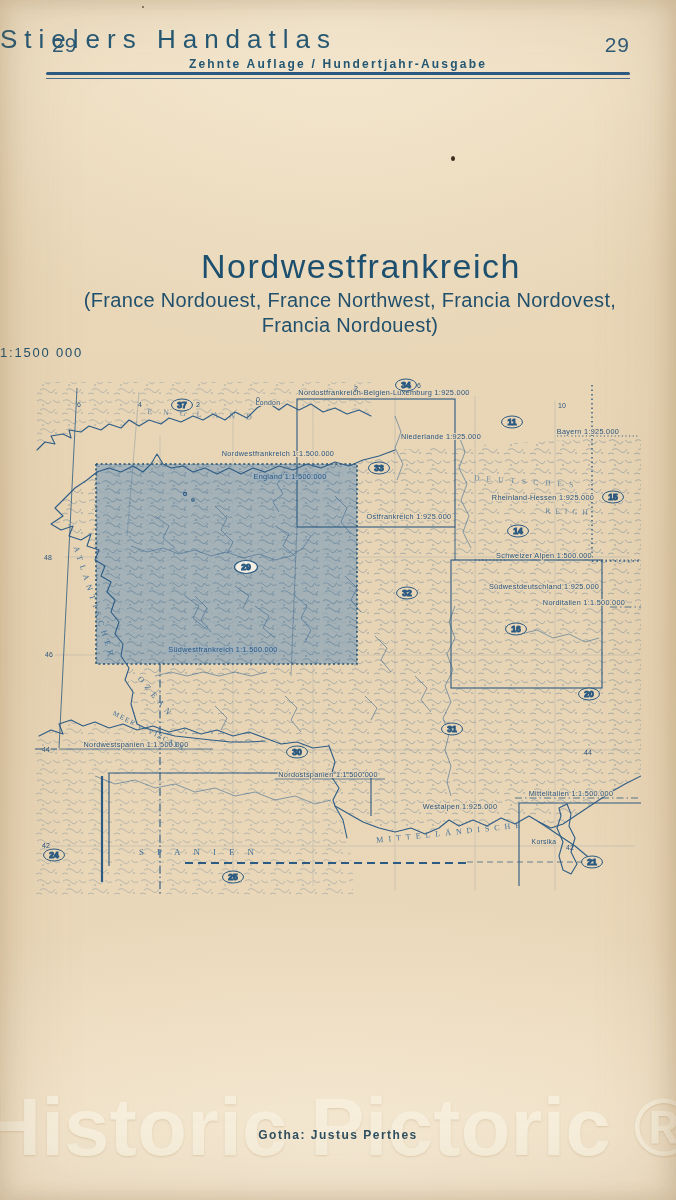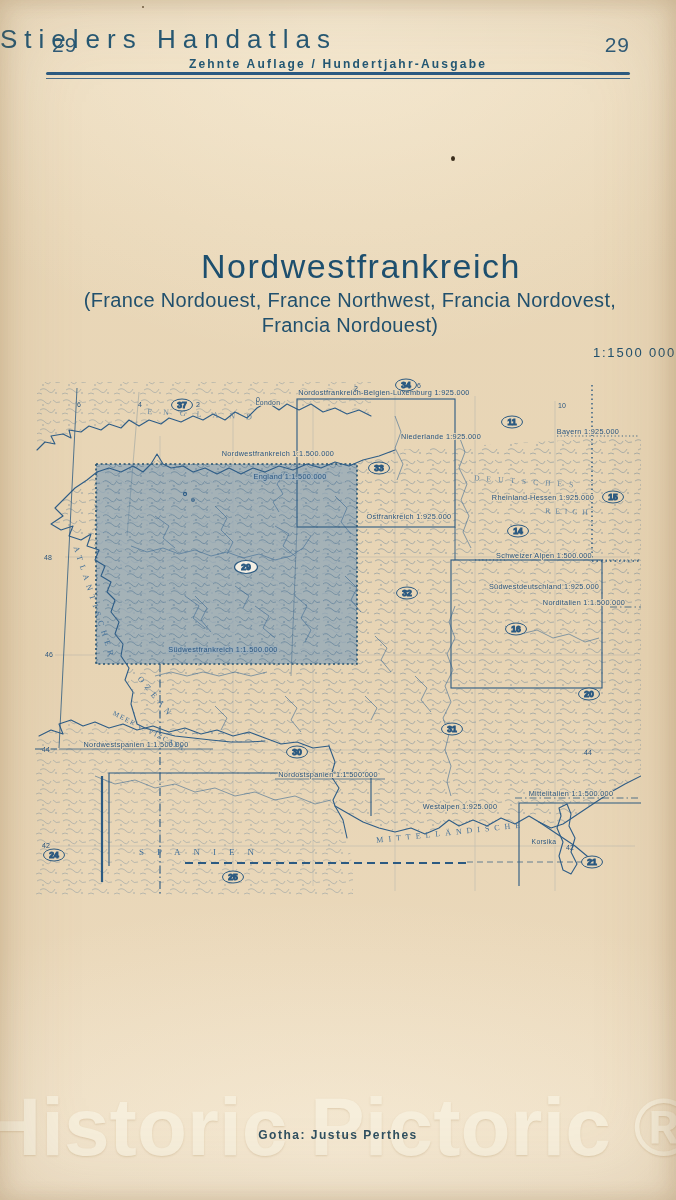--- a/index.html
+++ b/index.html
@@ -16,21 +16,21 @@
     box-shadow:inset 0 0 85px rgba(140,105,60,.20), inset 8px 0 20px rgba(140,105,60,.12), inset -8px 0 20px rgba(140,105,60,.16);}
   .hdr-num{top:33px;font-size:21px;letter-spacing:1px;color:#2d5a78;font-weight:500;}
   .hdr-num.left{left:52px;} .hdr-num.right{right:46px;}
   .hdr-title{top:24px;left:0;width:100%;font-size:26px;letter-spacing:7px;color:#235774;font-weight:500;white-space:nowrap;}
   .hdr-sub{top:57px;left:0;width:100%;text-align:center;font-size:12px;letter-spacing:2.2px;font-weight:700;color:#235774;}
   .rule-thick{top:72px;left:46px;width:584px;height:3px;background:#2b5a82;border-radius:2px;}
   .rule-thin{top:78px;left:46px;width:584px;height:1px;background:#2b5a82;opacity:.85;}
   .map-title{top:247px;left:0;width:100%;text-align:center;font-size:34px;letter-spacing:1.5px;color:#1d4f6e;margin-left:23px;}
   .map-sub{left:12px;width:100%;text-align:center;font-size:20px;letter-spacing:.3px;color:#21506d;}
   .map-sub.l1{top:289px;} .map-sub.l2{top:314px;}
-  .map-scale{top:345px;left:0;width:100%;text-align:right;font-size:13px;letter-spacing:1.8px;color:#21506d;}
+  .map-scale{top:345px;left:0;width:100%;text-align:left;font-size:13px;letter-spacing:1.8px;color:#21506d;}
   .imprint{top:1128px;left:0;width:100%;text-align:center;font-size:12px;letter-spacing:1.5px;color:#2f4f60;z-index:6;font-weight:bold;}
   .watermark{top:1080px;left:-22px;width:720px;text-align:center;font-size:82px;font-weight:700;
     color:#f6eedb;z-index:5;white-space:nowrap;text-shadow:0 1px 2px rgba(171,140,92,.28);}
   .speck{border-radius:50%;z-index:30;}
   
   svg{position:absolute;left:35px;top:376px;}
   svg text{fill:#2a5680;text-anchor:middle;font-family:"Liberation Sans",sans-serif;}
   .coast{fill:none;stroke:#2e5d87;stroke-width:1.1;stroke-linejoin:round;stroke-linecap:round;}
   .river{fill:none;stroke:#3c6a93;stroke-width:.7;opacity:.85;fill:none;}
   .sheet{fill:none;stroke:#2b5a82;stroke-width:1.1;}

